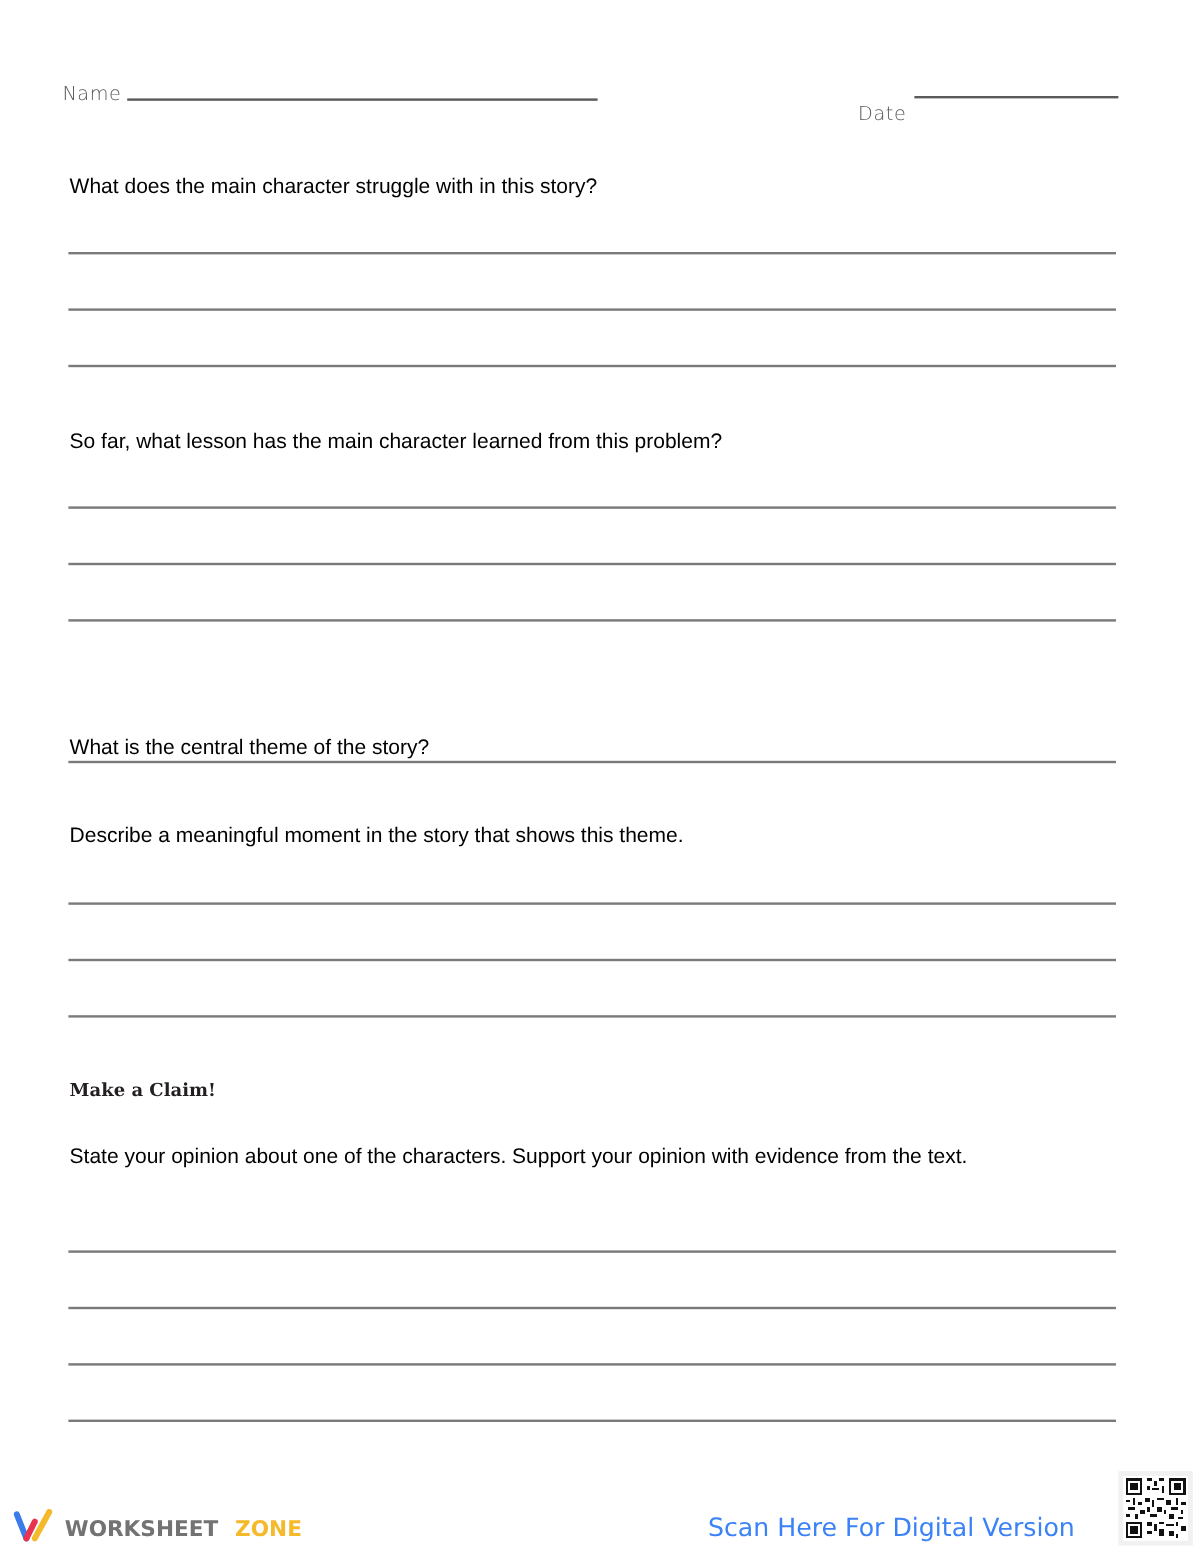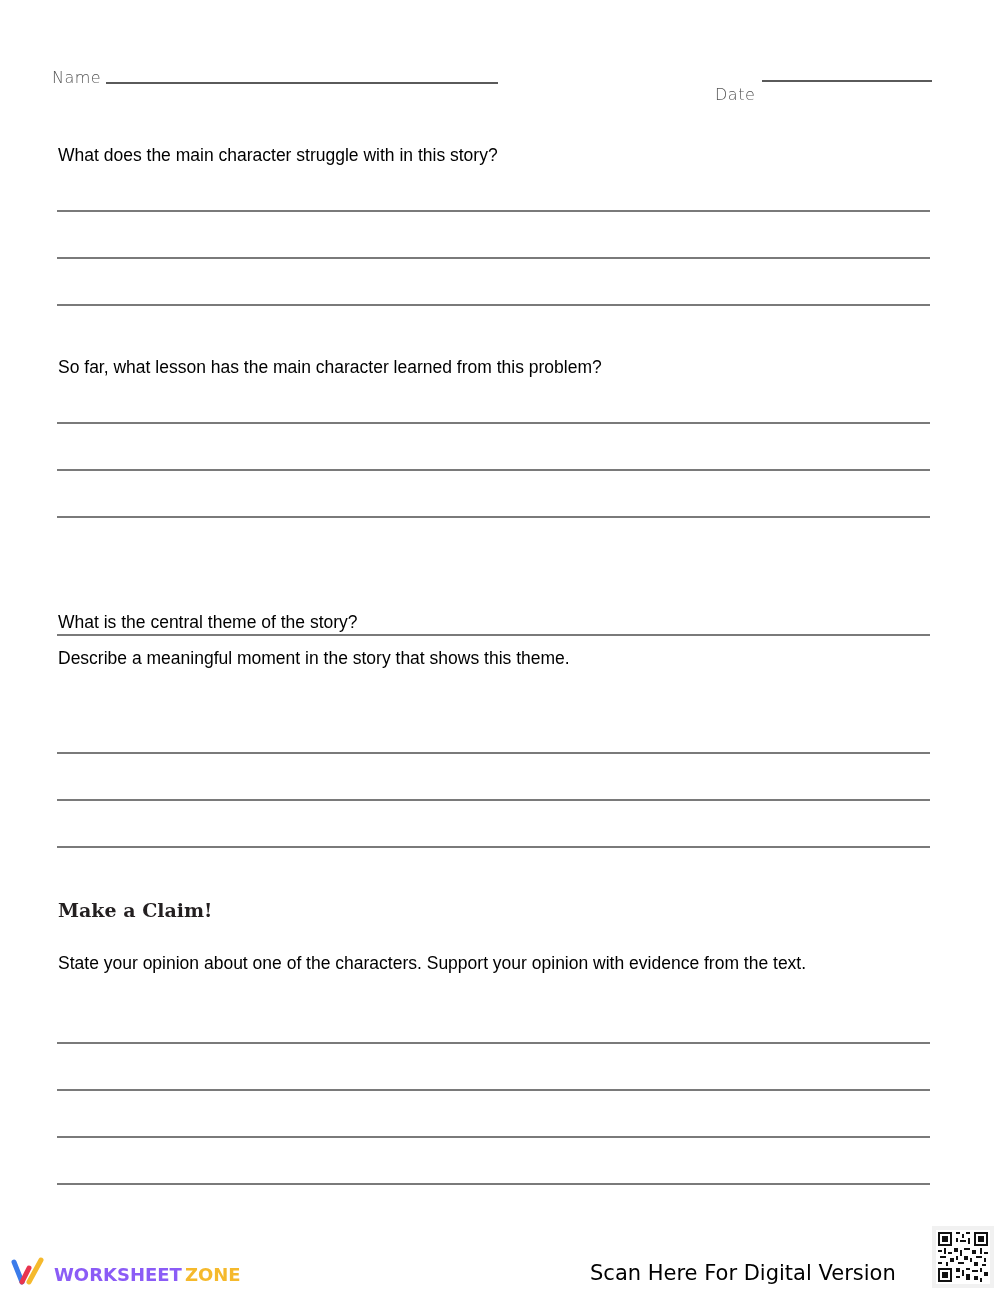--- a/index.html
+++ b/index.html
@@ -3,26 +3,26 @@
   <meta charset="utf-8">
   <style>
     html, body { margin: 0; padding: 0; background: #ffffff; }
     body { width: 1000px; height: 1294px; position: relative; overflow: hidden;
            font-family: "Liberation Sans", sans-serif; color: #231f20; }
     .abs { position: absolute; }
     .hdr-label { font-family: "DejaVu Sans", sans-serif; font-size: 16px; color: #555; letter-spacing: 0.5px; font-weight: 300; }
     .hdr-line { position: absolute; height: 2px; background: #5a5a5a; }
     .question { position: absolute; left: 58px; font-size: 17.5px; color: #000000; white-space: nowrap; }
     .answer-line { position: absolute; left: 57px; width: 873px; height: 1.5px; background: #7a7a7a; }
-    .section-title { position: absolute; left: 58px; font-family: "DejaVu Serif", serif; font-weight: bold; font-size: 19px; color: #231f20; }
+    .section-title { position: absolute; left: 58px; font-family: "DejaVu Serif", serif; font-weight: bold; font-size: 15px; color: #231f20; }
     .logo { position: absolute; left: 10px; top: 1257px; display: flex; align-items: center; }
     .logo-text { font-family: "DejaVu Sans", sans-serif; font-weight: bold; font-size: 18px; letter-spacing: 0; margin-left: 8px; }
-    .logo-a { color: #8b5cf6; }
-    .logo-b { color: #f5b92c; margin-left: 3px; }
-    .scan-text { position: absolute; left: 590px; top: 1261px; font-family: "DejaVu Sans", sans-serif; font-size: 21px; color: #000000; white-space: nowrap; }
+    .logo-a { color: #737373; }
+    .logo-b { color: #f5b92c; margin-left: 14px; }
+    .scan-text { position: absolute; left: 590px; top: 1261px; font-family: "DejaVu Sans", sans-serif; font-size: 21px; color: #3b82f6; white-space: nowrap; }
     .qr { position: absolute; left: 932px; top: 1226px; width: 62px; height: 62px; background: #f1f1f1; display: flex; align-items: center; justify-content: center; }
   </style>
 </head>
 <body>
 
 <span class="abs hdr-label" style="left:52px; top:68px;">Name</span>
 <div class="hdr-line" style="left:106px; top:82px; width:392px;"></div>
 
 <span class="abs hdr-label" style="left:715px; top:85px;">Date</span>
 <div class="hdr-line" style="left:762px; top:80px; width:170px;"></div>
@@ -33,21 +33,21 @@
 <div class="answer-line" style="top:304px;"></div>
 
 <div class="question" style="top:357px;">So far, what lesson has the main character learned from this problem?</div>
 <div class="answer-line" style="top:422px;"></div>
 <div class="answer-line" style="top:469px;"></div>
 <div class="answer-line" style="top:516px;"></div>
 
 <div class="question" style="top:600px;margin-top:12px;">What is the central theme of the story?</div>
 <div class="answer-line" style="top:634px;"></div>
 
-<div class="question" style="top:648px;">Describe a meaningful moment in the story that shows this theme.</div>
+<div class="question" style="top:686px;">Describe a meaningful moment in the story that shows this theme.</div>
 <div class="answer-line" style="top:752px;"></div>
 <div class="answer-line" style="top:799px;"></div>
 <div class="answer-line" style="top:846px;"></div>
 
 <div class="section-title" style="top:899px;">Make a Claim!</div>
 <div class="question" style="top:953px;text-align:center;">State your opinion about one of the characters. Support your opinion with evidence from the text.</div>
 <div class="answer-line" style="top:1042px;"></div>
 <div class="answer-line" style="top:1089px;"></div>
 <div class="answer-line" style="top:1136px;"></div>
 <div class="answer-line" style="top:1183px;"></div>

